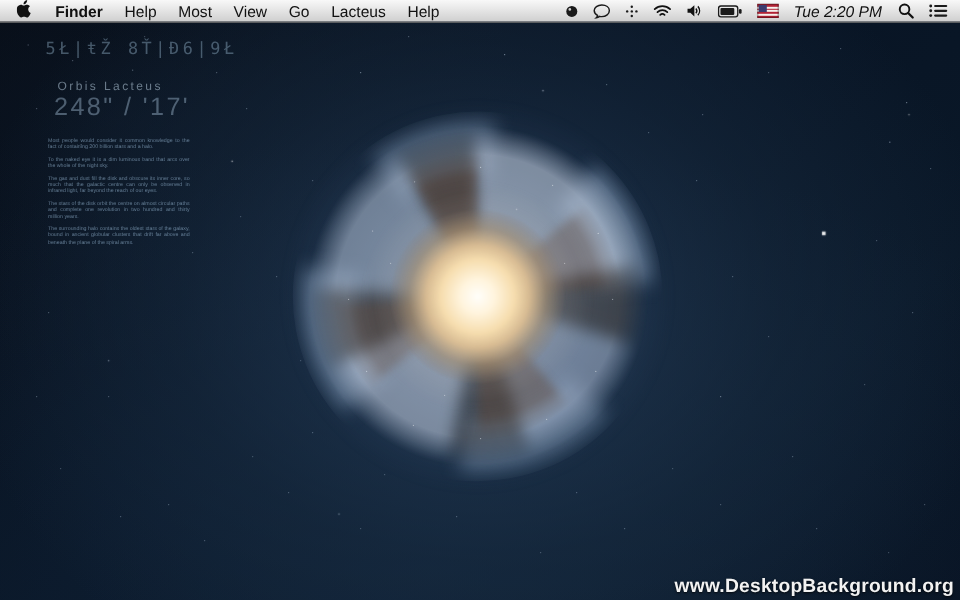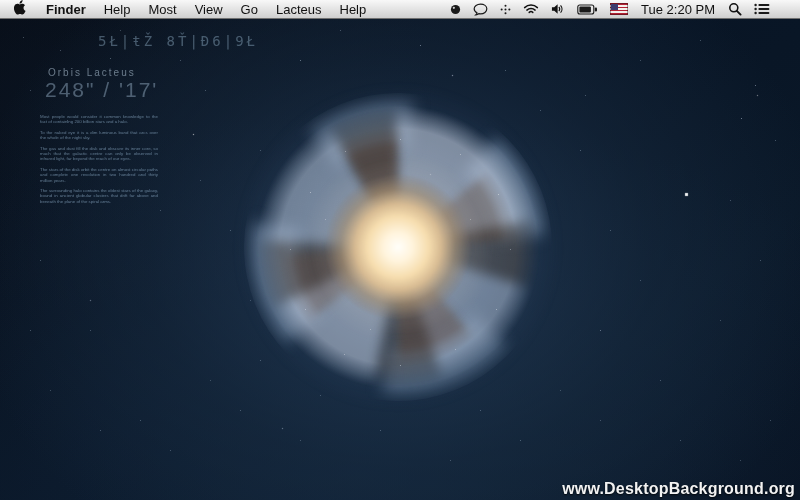--- a/index.html
+++ b/index.html
@@ -93,37 +93,37 @@
       152px 268px 0 0 rgba(240,248,255,.55), 207px 252px 0 0 rgba(255,255,255,.45),
       248px 212px 0 0 rgba(255,255,255,.50), 262px 152px 0 0 rgba(240,248,255,.45),
       250px 97px 0 0 rgba(255,255,255,.55), 212px 57px 0 0 rgba(255,255,255,.45),
       152px 42px 0 0 rgba(240,248,255,.55), 97px 54px 0 0 rgba(255,255,255,.45),
       77px 122px 0 0 rgba(255,255,255,.40), 222px 122px 0 0 rgba(255,255,255,.40),
       122px 232px 0 0 rgba(255,255,255,.40), 182px 77px 1px 0 rgba(255,255,255,.55);}
 
   
   .overlay{position:absolute;left:38px;top:33px;width:220px;color:#9fb7cc;}
   .glyph-row{font-family:"DejaVu Sans Mono",monospace;font-size:14px;letter-spacing:3px;
-    color:#9fc0d8;opacity:.40;filter:blur(.6px);white-space:nowrap;text-align:right;}
+    color:#9fc0d8;opacity:.40;filter:blur(.6px);white-space:nowrap;}
   .ov-title{margin-top:18px;margin-left:10px;font-size:10px;letter-spacing:2px;color:#a8bccd;opacity:.60;}
   .ov-measure{margin-left:7px;font-size:21px;letter-spacing:2px;color:#8ea6bc;opacity:.50;}
   .ov-paragraphs{margin-top:12px;margin-left:2px;width:118px;}
   .ov-paragraphs p{margin:0 0 5px 0;font-size:4.4px;line-height:5.4px;
     color:rgba(150,182,210,.62);filter:blur(.35px);text-align:justify;}
 
   .watermark{position:absolute;right:5px;bottom:2px;font-size:16px;font-weight:600;
     color:#f2f2f2;text-shadow:0 1px 2px rgba(0,0,0,.8);letter-spacing:.2px;}
 
   
   .menubar{position:absolute;left:0;top:0;width:800px;height:19px;
     background:linear-gradient(#f8f8f8 0%, #e6e6e6 45%, #cfcfcf 100%);
     border-bottom:1px solid #6f6f6f;display:flex;align-items:center;
     font-size:13px;color:#111;box-sizing:border-box;}
   .mb-left{display:flex;align-items:center;height:100%;padding-left:10px;}
-  .mb-right{display:flex;align-items:center;height:100%;margin-left:auto;padding-right:24px;}
+  .mb-right{display:flex;align-items:center;height:100%;margin-left:auto;padding-right:4px;font-style:italic;}
   .mi{padding:0 9px;height:100%;display:flex;align-items:center;white-space:nowrap;cursor:default;text-align:center;}
   .mi.app{font-weight:700;}
   .apple-menu{padding:0 10px 0 4px;height:100%;display:flex;align-items:center;}
   .sicon{padding:0 6px;height:100%;display:flex;align-items:center;}
   .sicon svg{display:block;}
   .clock{padding:0 7px;white-space:nowrap;}
   .flag{width:16px;height:10px;position:relative;overflow:hidden;border:.5px solid rgba(0,0,0,.35);
     background:repeating-linear-gradient(#b22234 0 1.5px, #f5f0ec 1.5px 3px);}
   .flag::before{content:"";position:absolute;left:0;top:0;width:7px;height:5.5px;background:#3c3b6e;}
   .battery{display:flex;align-items:center;}

